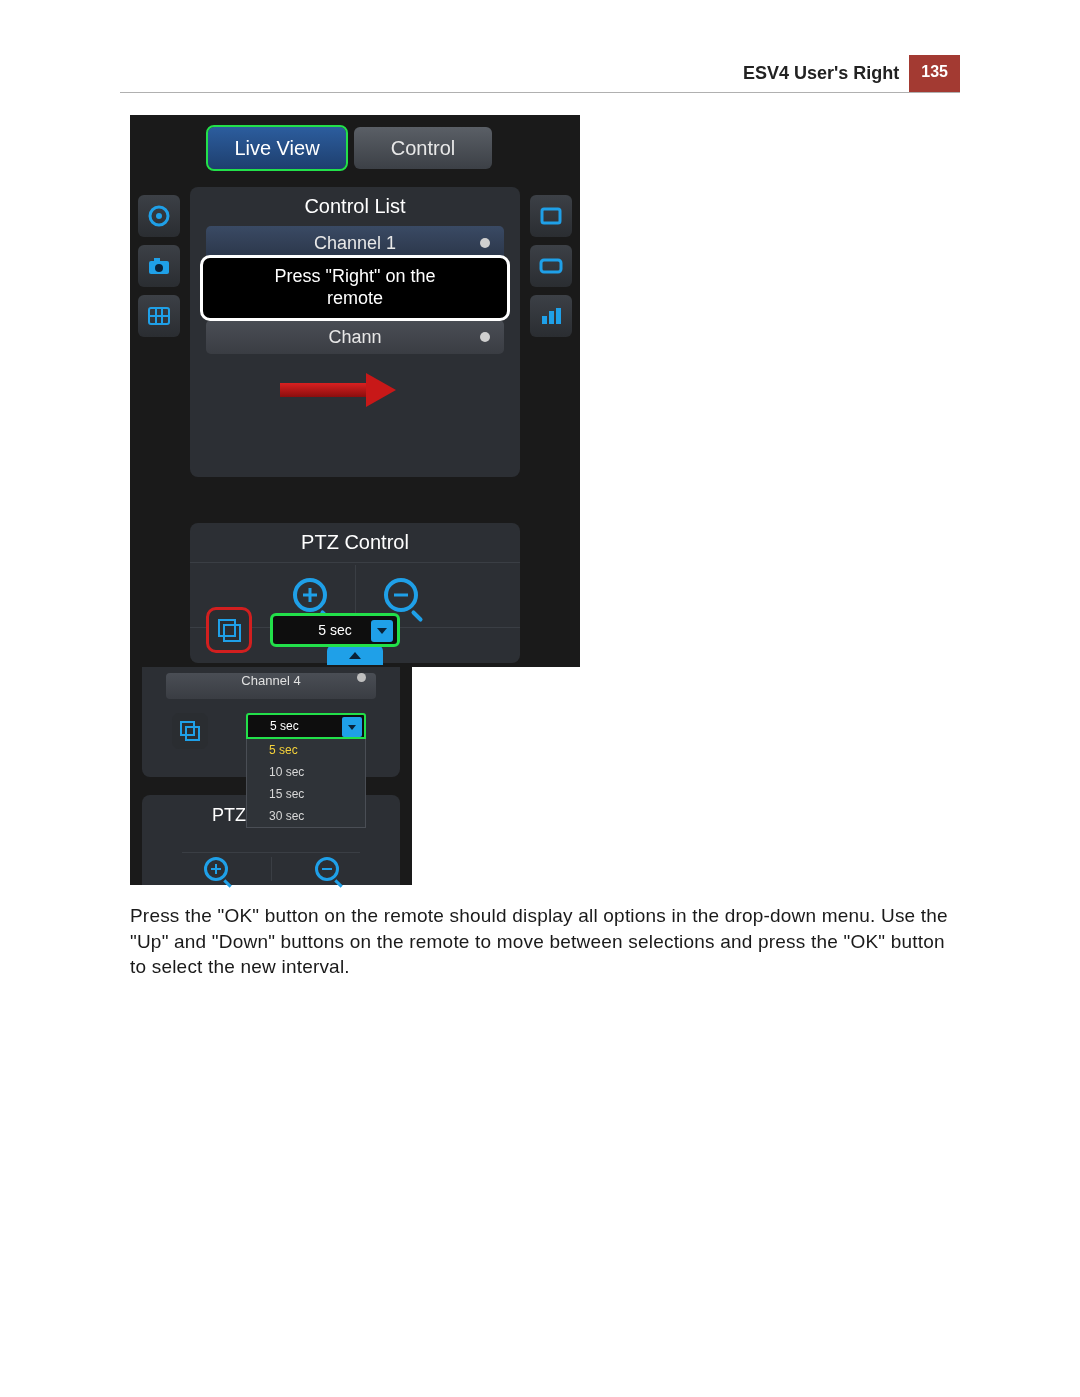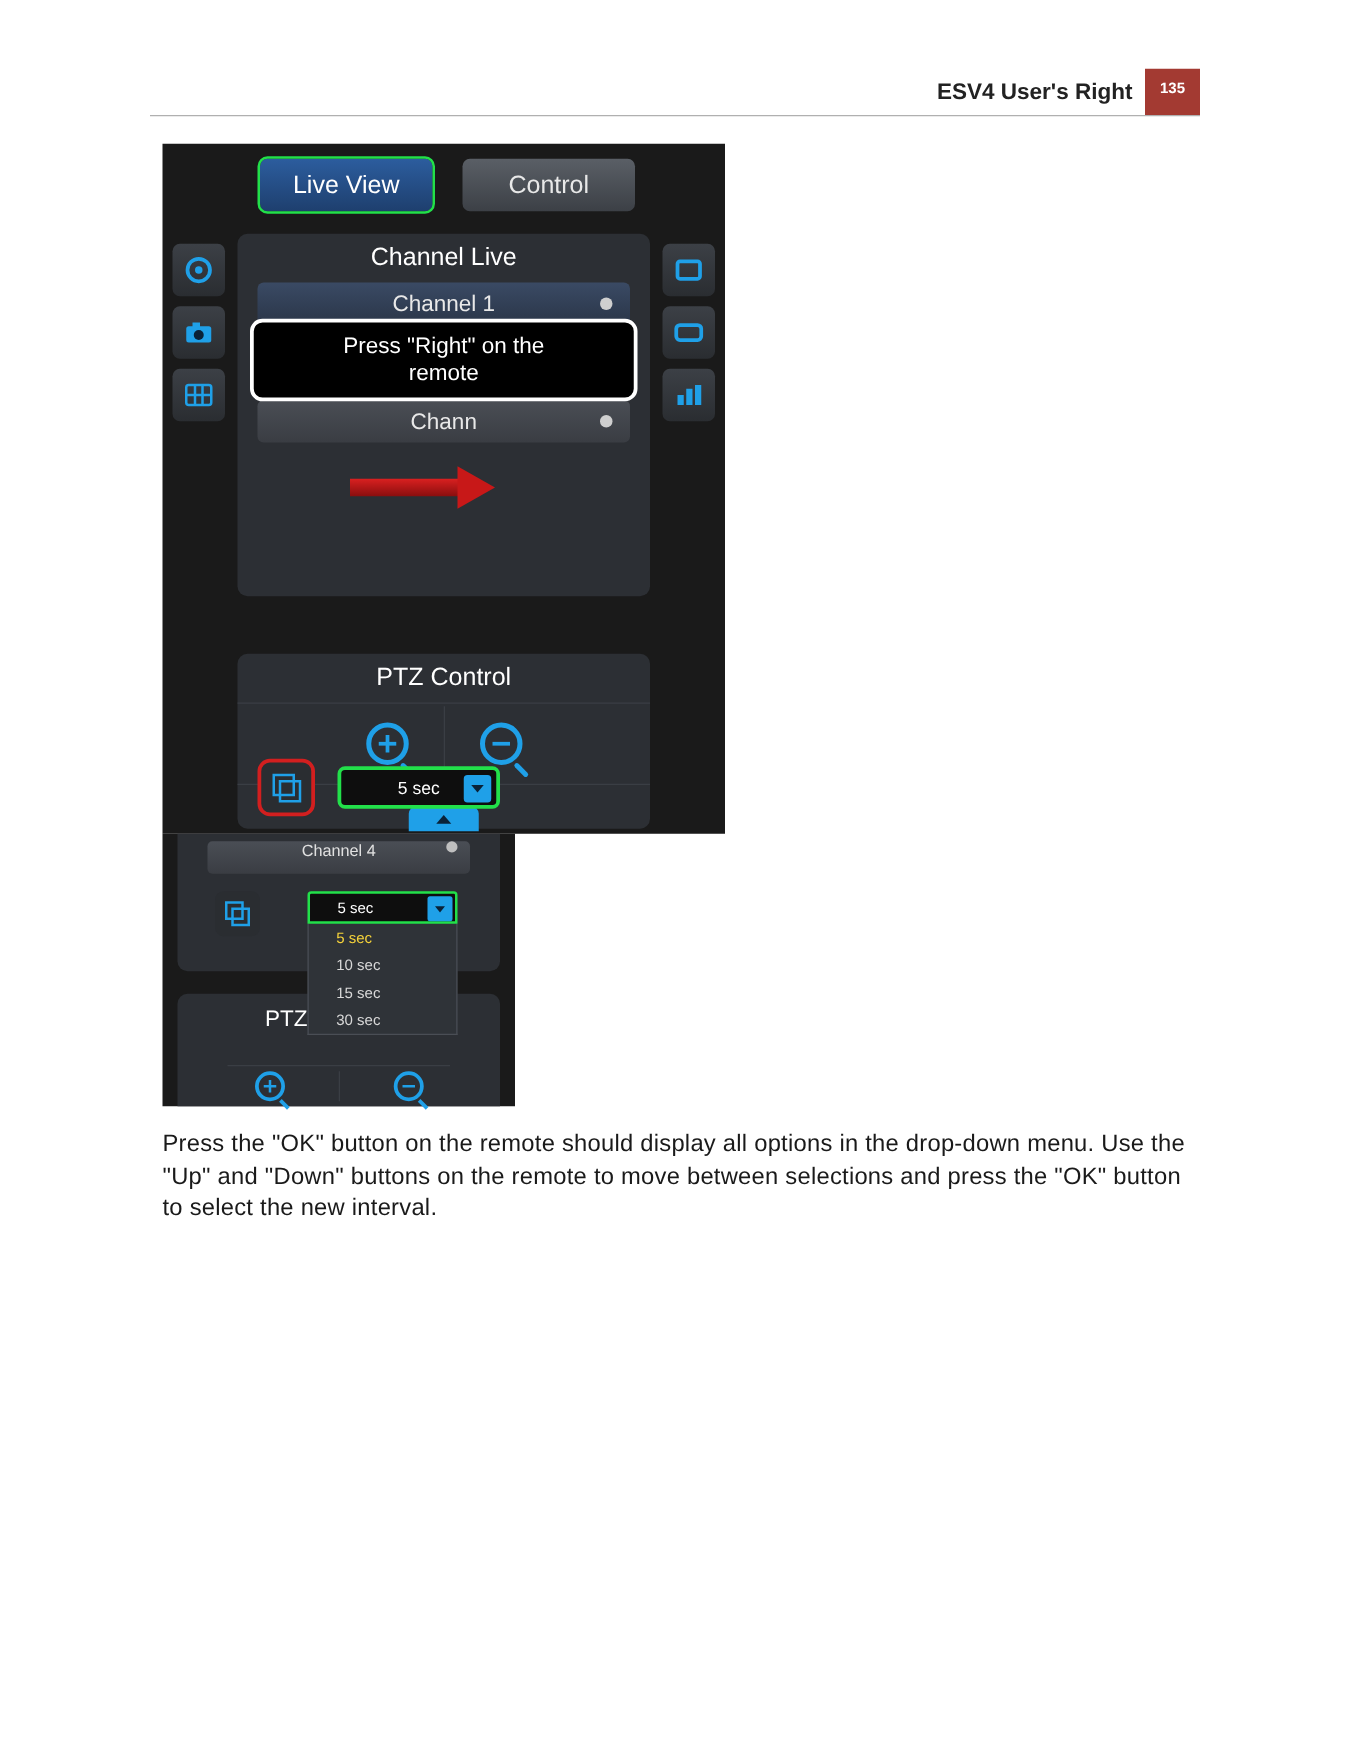--- a/index.html
+++ b/index.html
@@ -27,38 +27,38 @@
     font-weight: bold;
     font-size: 18px;
     color: #222;
     padding: 8px 10px 8px 0;
     align-self: center;
   }
   .page-num {
     background: #a33a32;
     color: #fff;
     font-weight: bold;
-    font-size: 12px;
+    font-size: 16px;
     padding: 8px 12px;
   }
 
   
   .shot1 {
     width: 450px;
     height: 552px;
     background: #1a1a1a;
     margin-left: 10px;
     position: relative;
     font-family: 'Segoe UI', Arial, sans-serif;
   }
   .tabs {
     position: absolute;
     top: 12px; left: 78px;
     display: flex;
-    gap: 24px;
+    gap: 8px;
     border-radius: 19px;
   }
   .tab {
     width: 138px; height: 42px;
     border-radius: 6px;
     background: linear-gradient(#5a5f66,#3c4046);
     color: #e8e8e8;
     display: flex; align-items: center; justify-content: center;
     font-size: 20px;
   }
@@ -367,21 +367,21 @@
       <div class="side-icon">
         <svg width="22" height="20">
             <rect x="2" y="10" width="5" height="8" fill="#1fa0e8"></rect>
             <rect x="9" y="5" width="5" height="13" fill="#1fa0e8"></rect>
             <rect x="16" y="2" width="5" height="16" fill="#1fa0e8"></rect>
           </svg>
       </div>
     </div>
 
     <div class="panel channel">
-      <div class="panel-title">Channel Live</div>
+      <div class="panel-title">Control List</div>
       <div class="channel-row">
         <span>Channel 1</span>
         <span class="dot"></span>
       </div>
       <div class="channel-row half">
         <span>Chann</span>
         <span class="dot"></span>
       </div>
     </div>
 

